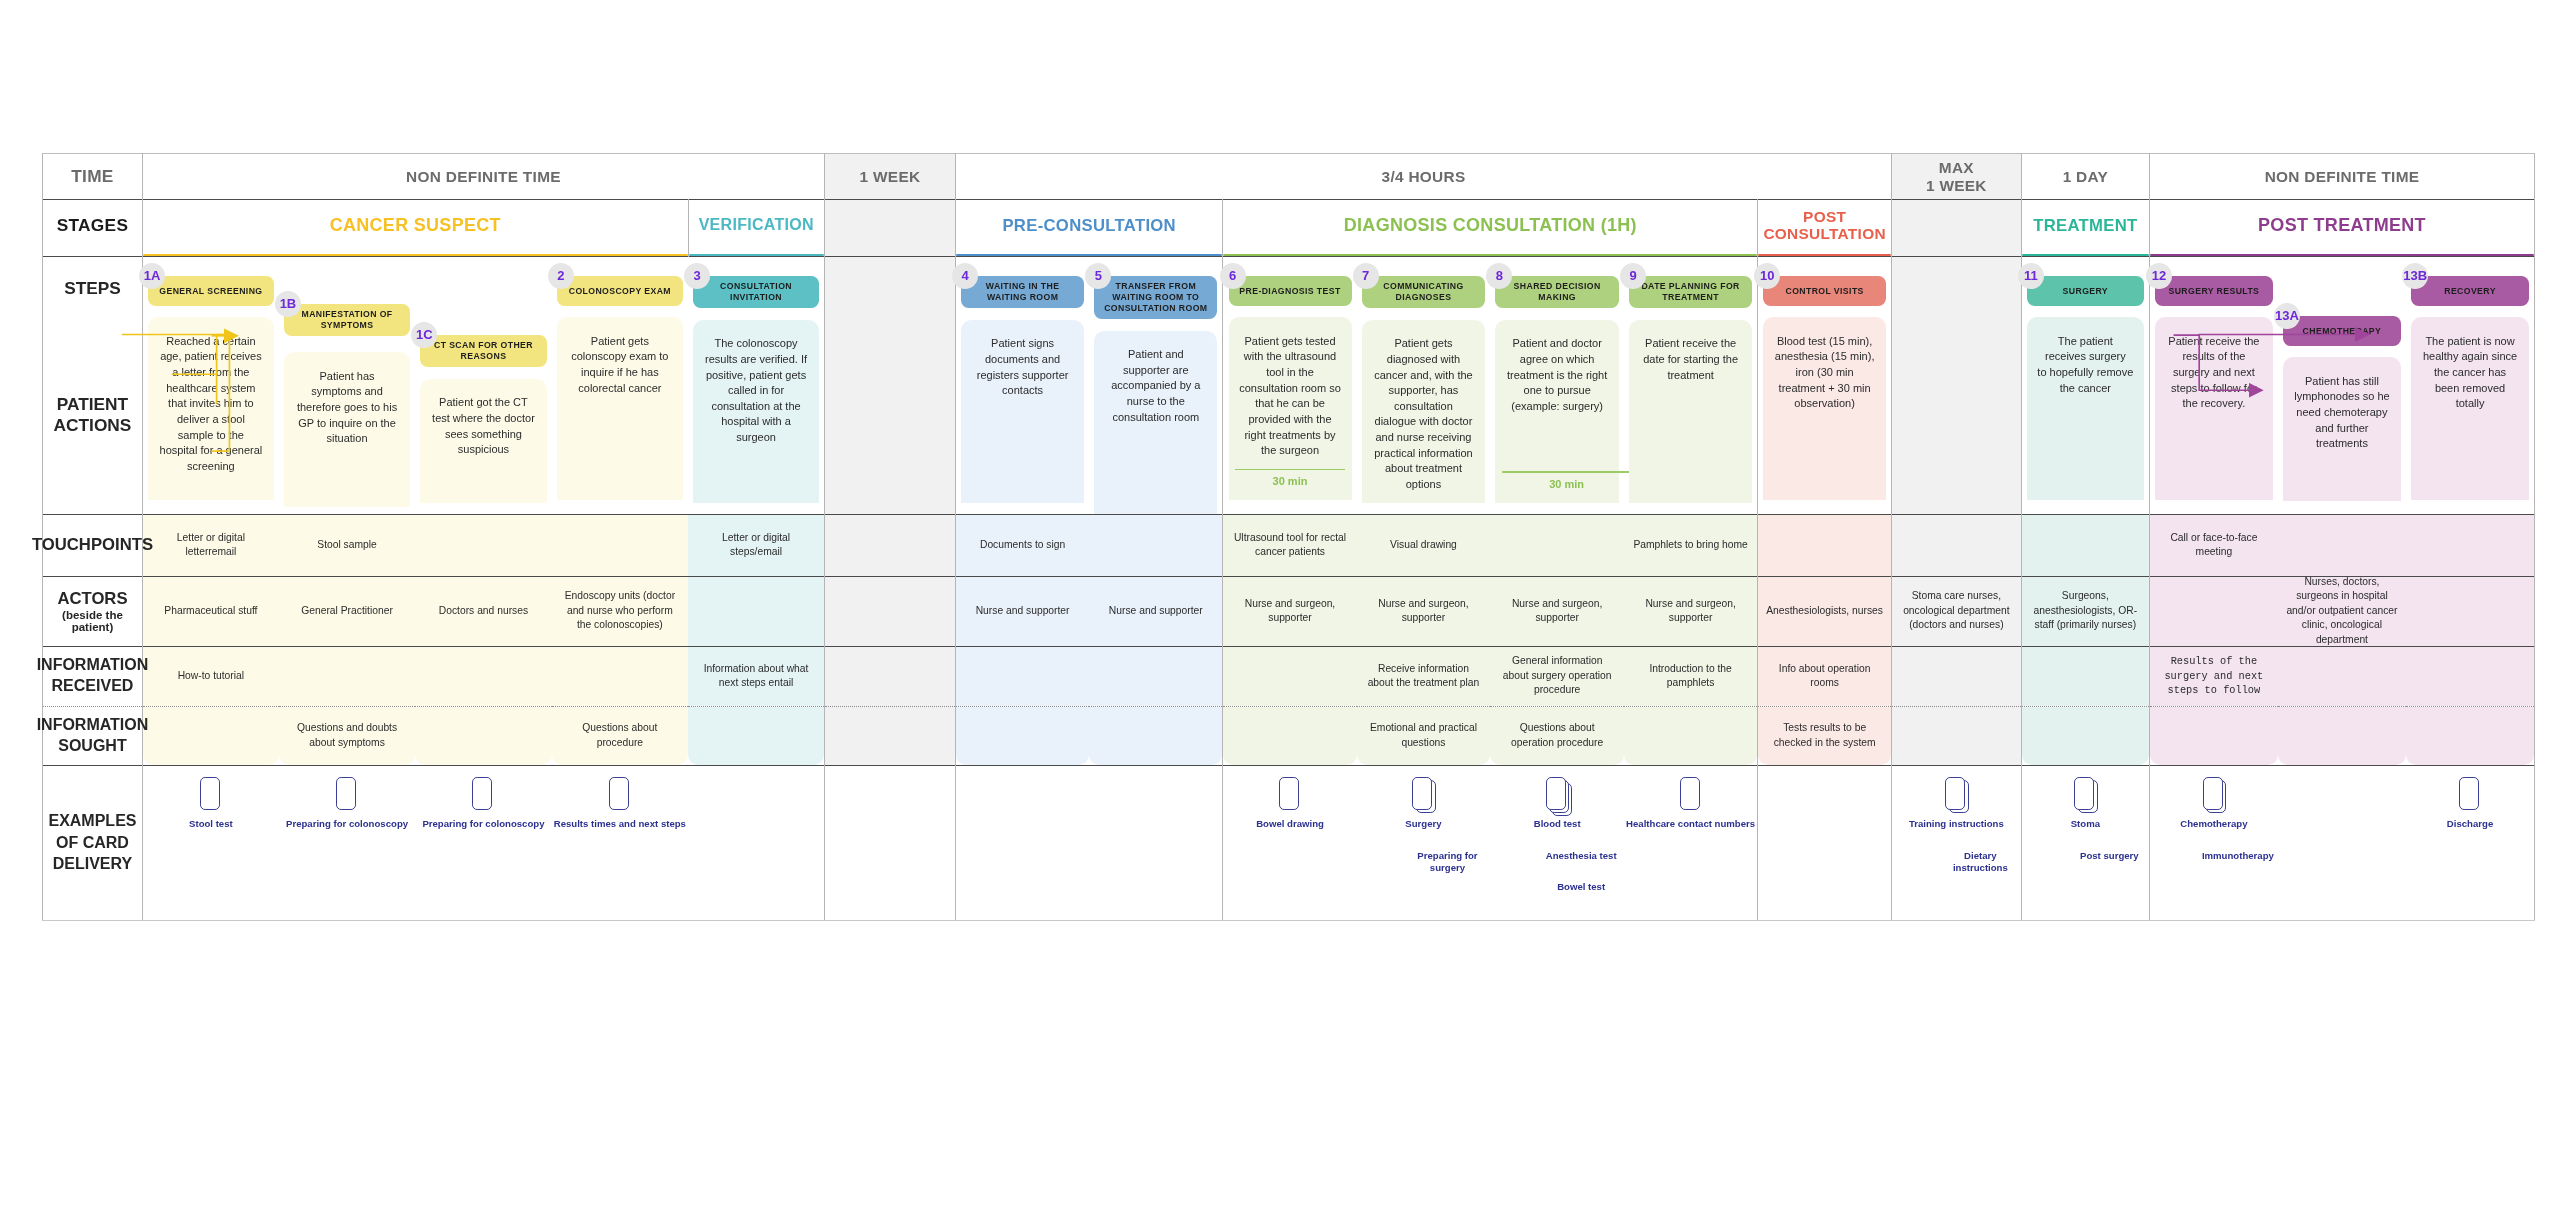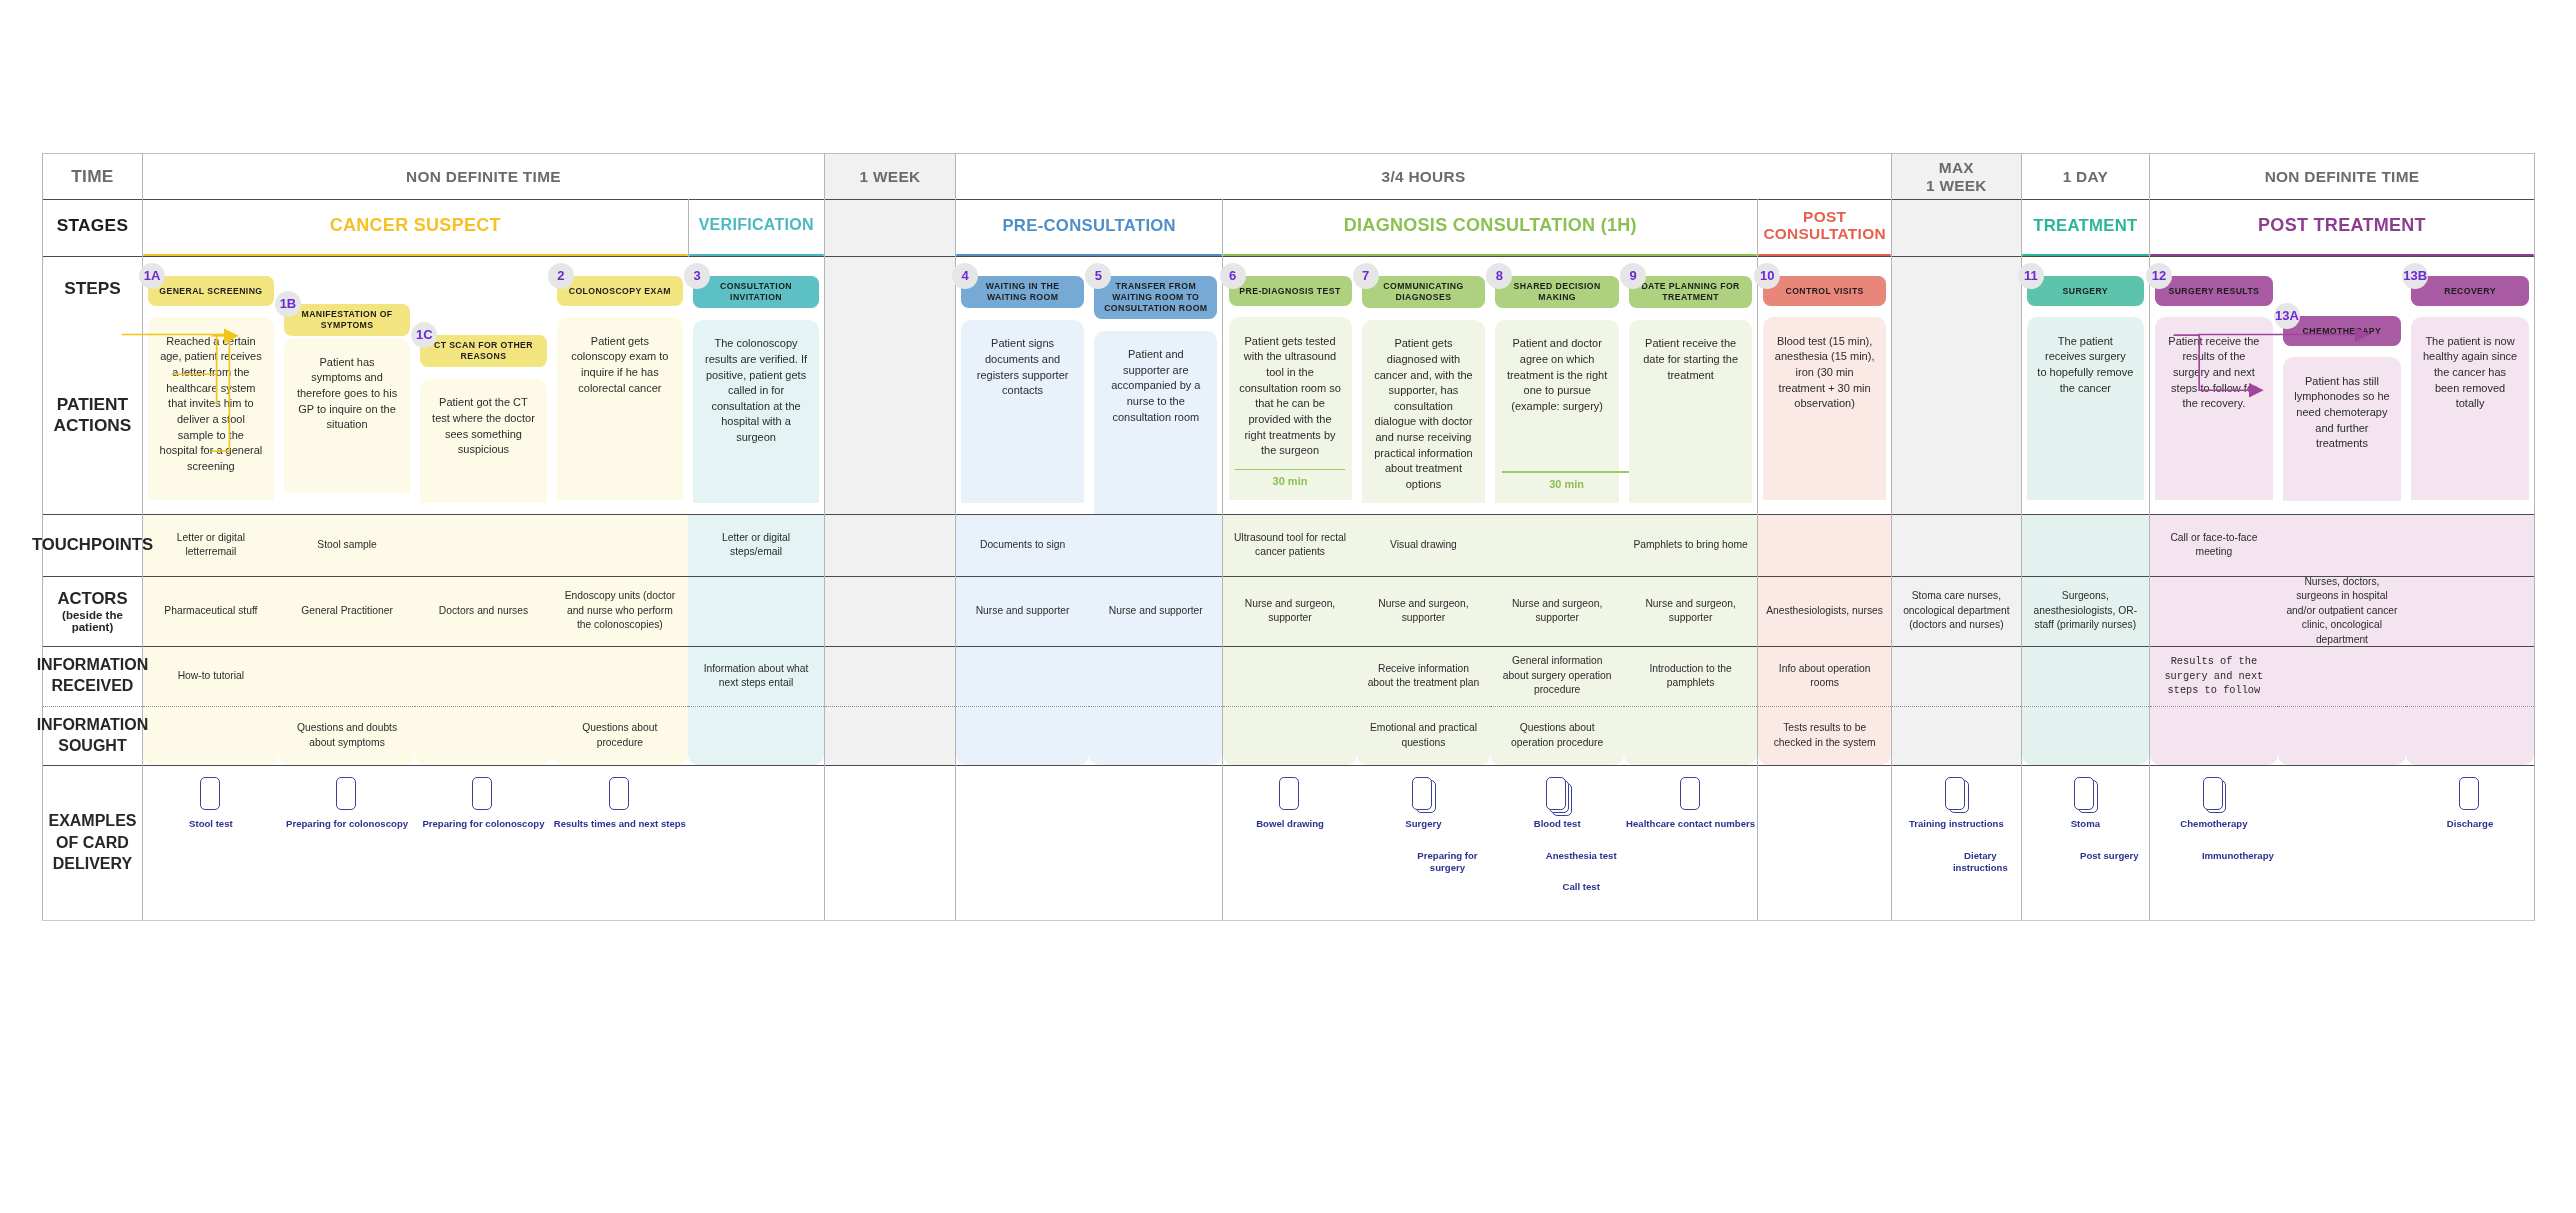--- a/index.html
+++ b/index.html
@@ -187,21 +187,21 @@
             <div class="actionbox actiontop" style="background:#fdfbe8;margin-top:11.5px;height:183px;">Reached a certain age, patient receives a letter from the healthcare system that invites him to deliver a stool sample to the hospital for a general screening</div>
           </div>
         </td>
 
         <td class="hline-strong">
           <div class="colwrap" style="padding:47px 5.1px 0;">
             <div class="chip" style="background:#f2e57f">
               <span class="badge">1B</span>
               <span>MANIFESTATION OF SYMPTOMS</span>
             </div>
-            <div class="actionbox actiontop" style="background:#fdfbe8;margin-top:2px;height:155px;">Patient has symptoms and therefore goes to his GP to inquire on the situation</div>
+            <div class="actionbox actiontop" style="background:#fdfbe8;margin-top:16px;height:155px;">Patient has symptoms and therefore goes to his GP to inquire on the situation</div>
           </div>
         </td>
 
         <td class="hline-strong">
           <div class="colwrap" style="padding:78px 5.1px 0;">
             <div class="chip" style="background:#f2e57f">
               <span class="badge">1C</span>
               <span>CT SCAN FOR OTHER REASONS</span>
             </div>
             <div class="actionbox actiontop" style="background:#fdfbe8;margin-top:11.5px;height:124px;">Patient got the CT test where the doctor sees something suspicious</div>
@@ -673,21 +673,21 @@
         </td>
         <td class="hline-strong" style="border-bottom:1.3px solid #c9c9c9;">
           <div class="carditem">
             <span class="cardicon">
                   <i class="c"></i>
                   <i class="b"></i>
                   <i class="a"></i>
                 </span>
             <span class="cardlabel">Blood test</span>
             <span class="cardlabel gap">Anesthesia test</span>
-            <span class="cardlabel gap">Call test</span>
+            <span class="cardlabel gap">Bowel test</span>
           </div>
         </td>
         <td class="hline-strong vline-r" style="border-bottom:1.3px solid #c9c9c9;">
           <div class="carditem">
             <span class="cardicon">
                   <i class="a"></i>
                 </span>
             <span class="cardlabel">Healthcare contact numbers</span>
           </div>
         </td>

